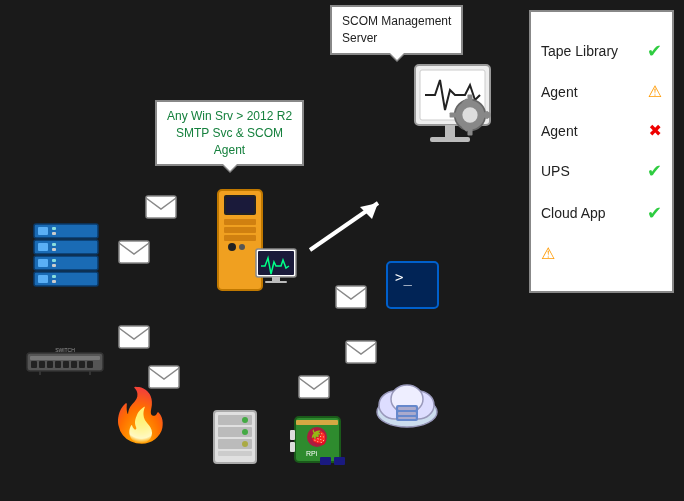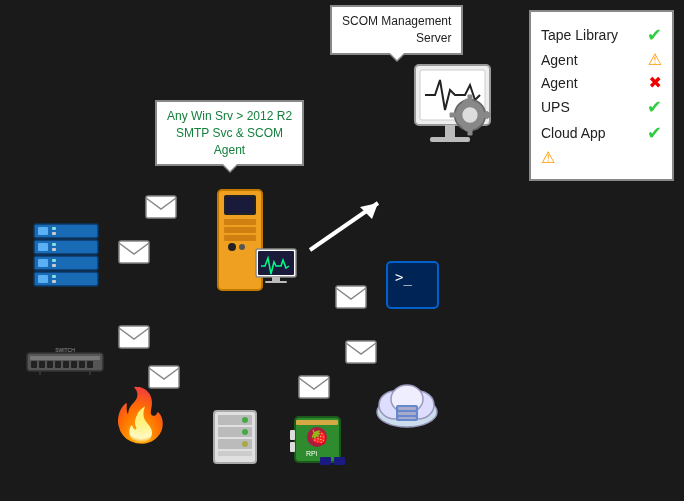--- a/index.html
+++ b/index.html
@@ -20,21 +20,21 @@
       width: 145px;
       background: white;
       border: 2px solid #888;
       padding: 8px 10px;
       z-index: 10;
     }
     .legend-item {
       display: flex;
       align-items: center;
       justify-content: space-between;
-      margin: 4px 0;
+      margin: 20px 0;
       font-size: 14px;
       color: #222;
     }
     .legend-label {
       flex: 1;
     }
     .icon-check {
       color: #2ecc40;
       font-size: 18px;
     }
@@ -85,21 +85,21 @@
     
     .scom-bubble {
       position: absolute;
       top: 5px;
       left: 330px;
       background: white;
       border: 2px solid #888;
       padding: 6px 10px;
       font-size: 12px;
       color: #222;
-      text-align: right;
+      text-align: left;
       line-height: 1.4;
       z-index: 5;
     }
     .scom-bubble::after {
       content: '';
       position: absolute;
       bottom: -14px;
       left: 50%;
       transform: translateX(-50%);
       border-width: 7px;

